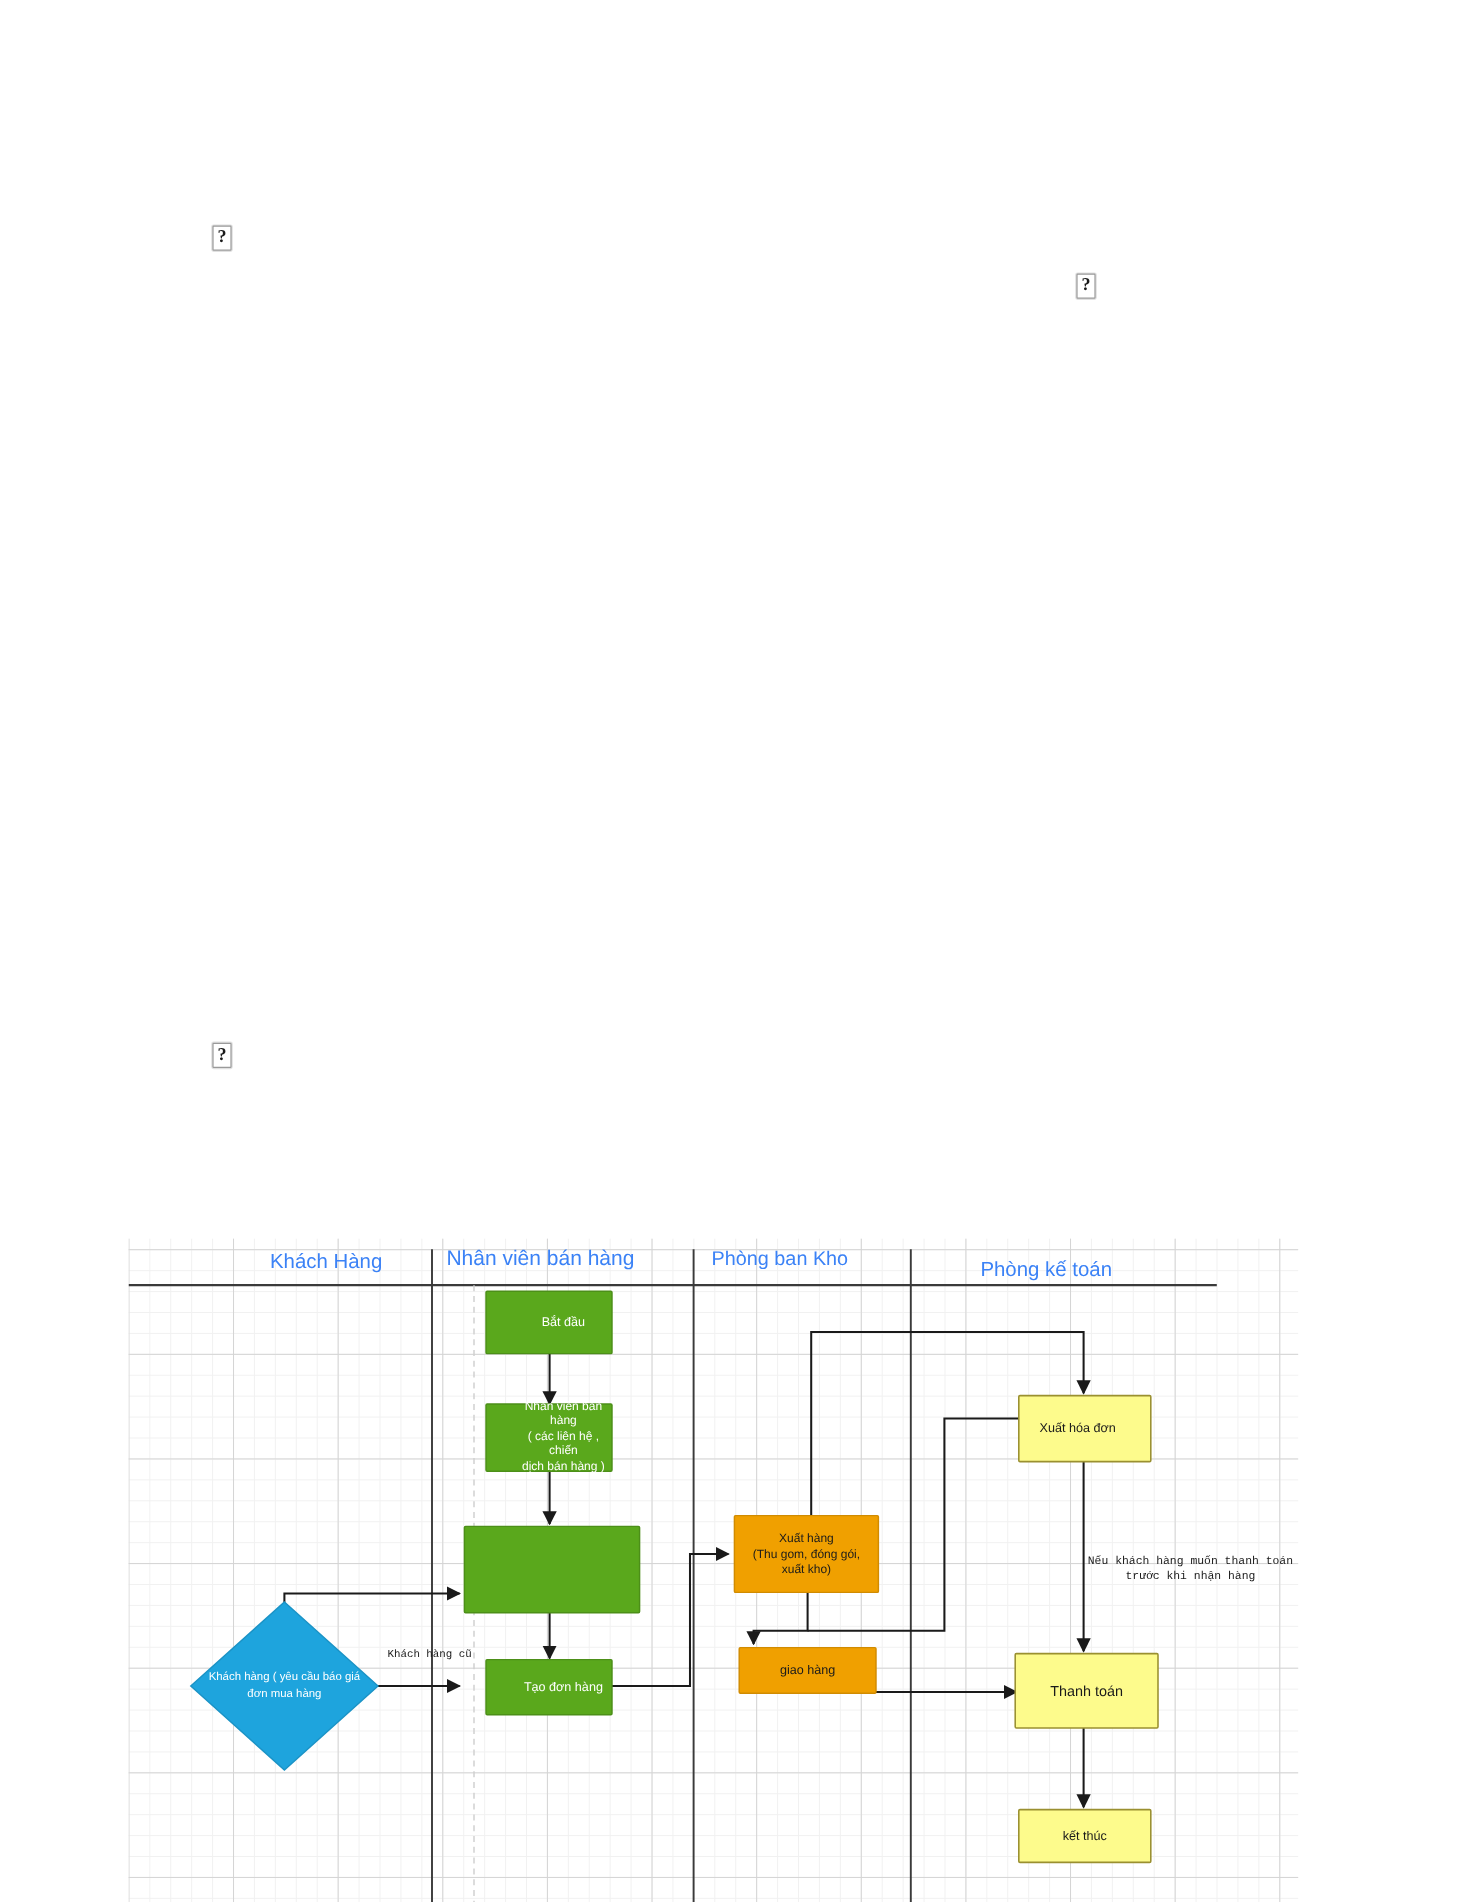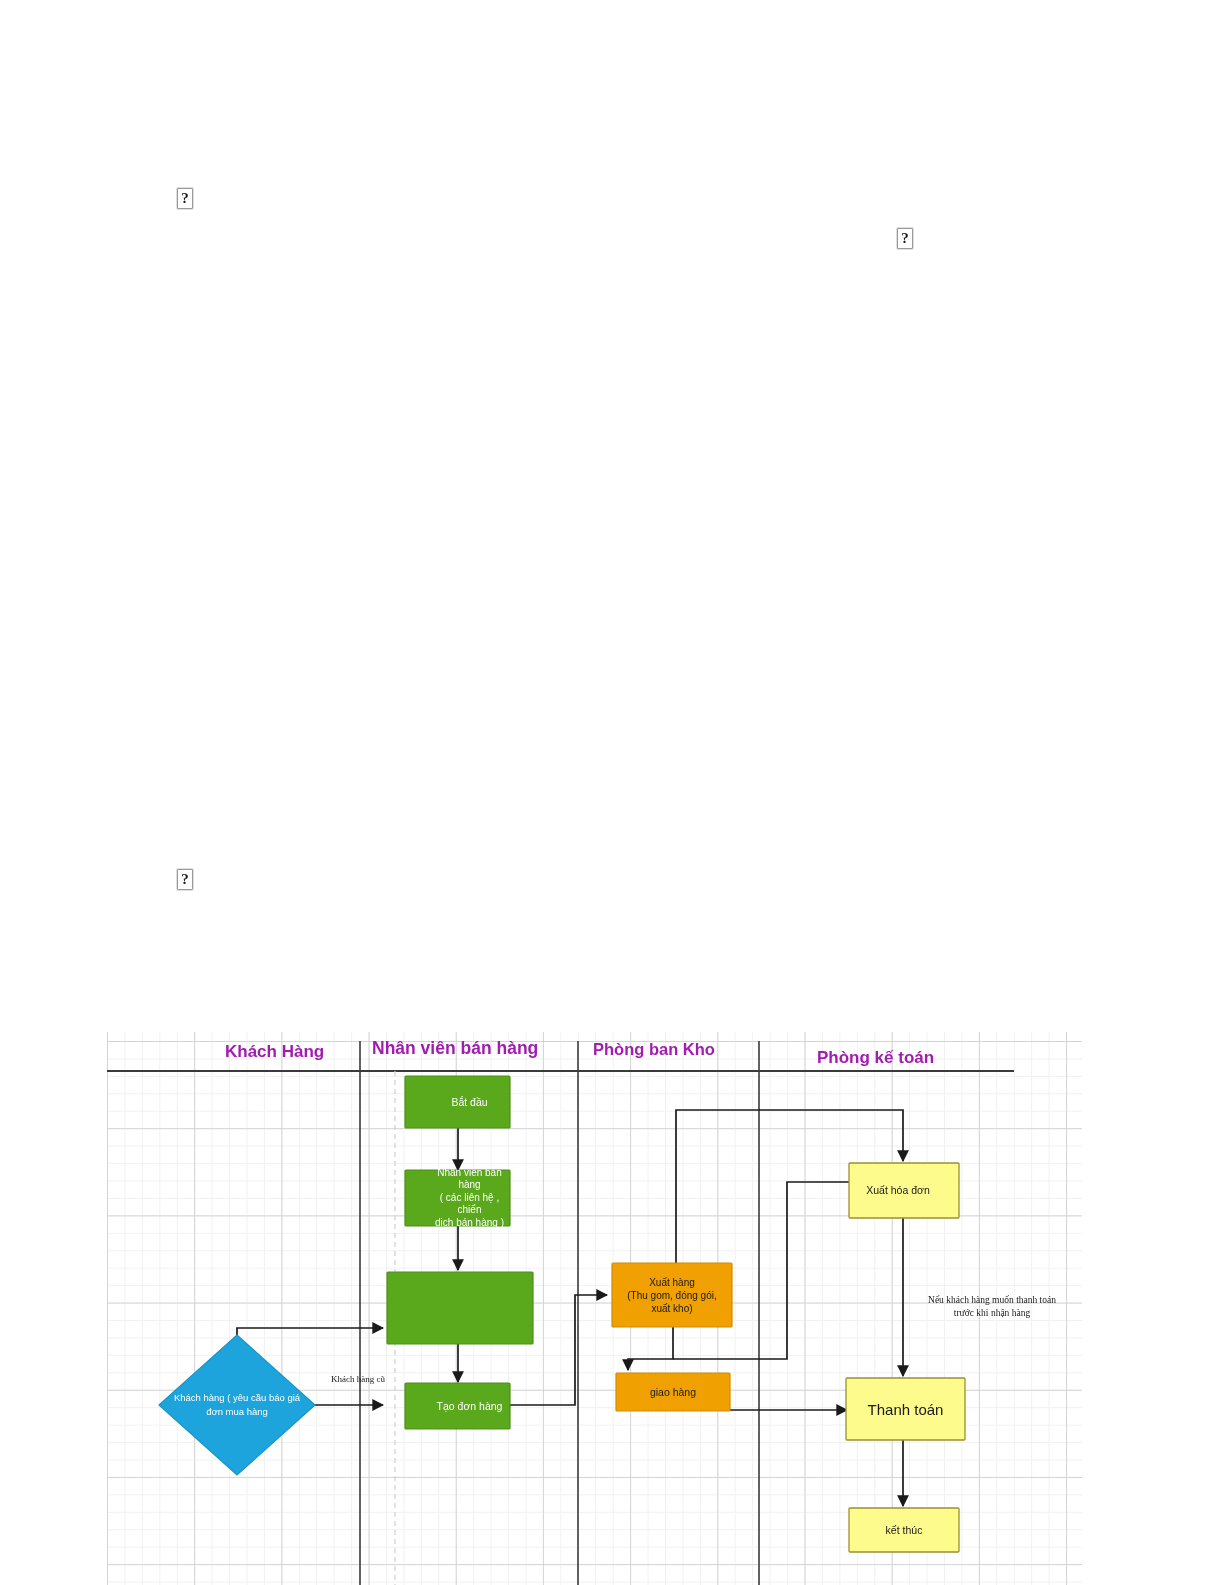--- a/index.html
+++ b/index.html
@@ -54,22 +54,22 @@
   }
   #diagram-canvas svg {
     position: absolute; left: 0; top: 0;
     width: 975px; height: 553px;
   }
 
   
   .lane-title {
     position: absolute;
     font-family: "Liberation Sans", sans-serif;
-    font-weight: bold;
-    color: #a21caf;
+    font-weight: normal;
+    color: #3b82f6;
     white-space: nowrap;
     user-select: none;
   }
 
   
   .node-label {
     position: absolute;
     display: flex; align-items: center; justify-content: center;
     text-align: center;
     white-space: pre-line;
@@ -81,21 +81,21 @@
   .node-label.yellow { color: #1a1a1a; }
   .node-label.blue   { color: #ffffff; }
 
   .edge-label {
     position: absolute;
     text-align: center;
     color: #1a1a1a;
     white-space: pre-line;
     user-select: none;
     pointer-events: none;
-    font-family: Liberation Serif, serif;
+    font-family: Liberation Mono, monospace;
   }
 </style>
 </head>
 <body>
 
 <div class="broken-img" style="left:177px; top:188px;">?</div>
 
 <div class="broken-img" style="left:897px; top:228px;">?</div>
 
 <div class="broken-img" style="left:177px; top:869px;">?</div>
@@ -192,21 +192,21 @@
 đơn mua hàng</div>
 
   <div class="node-label orange" style="left:505px; top:231px; width:120px; height:64px; font-size:10px; line-height:13px;">Xuất hàng
 (Thu gom, đóng gói,
 xuất kho)</div>
 
   <div class="node-label orange" style="left:509px; top:341px; width:114px; height:38px; font-size:10.5px; line-height:13px;">giao hàng</div>
 
   <div class="node-label yellow" style="left:742px; top:131px; width:98px; height:55px; font-size:10.5px; line-height:13px;">Xuất hóa đơn</div>
 
-  <div class="node-label yellow" style="left:739px; top:346px; width:119px; height:62px; font-size:15px; line-height:13px;">Thanh toán</div>
+  <div class="node-label yellow" style="left:739px; top:346px; width:119px; height:62px; font-size:12px; line-height:13px;">Thanh toán</div>
 
   <div class="node-label yellow" style="left:742px; top:476px; width:110px; height:44px; font-size:10.5px; line-height:13px;text-align:right;">kết thúc</div>
 
   <div class="edge-label" style="left:211px; top:341px; width:80px; font-size:9px; line-height:12px;">Khách hàng cũ</div>
 
   <div class="edge-label" style="left:790px; top:262px; width:190px; font-size:9.5px; line-height:13px;">Nếu khách hàng muốn thanh toán
 trước khi nhận hàng</div>
 
 </div>
 

